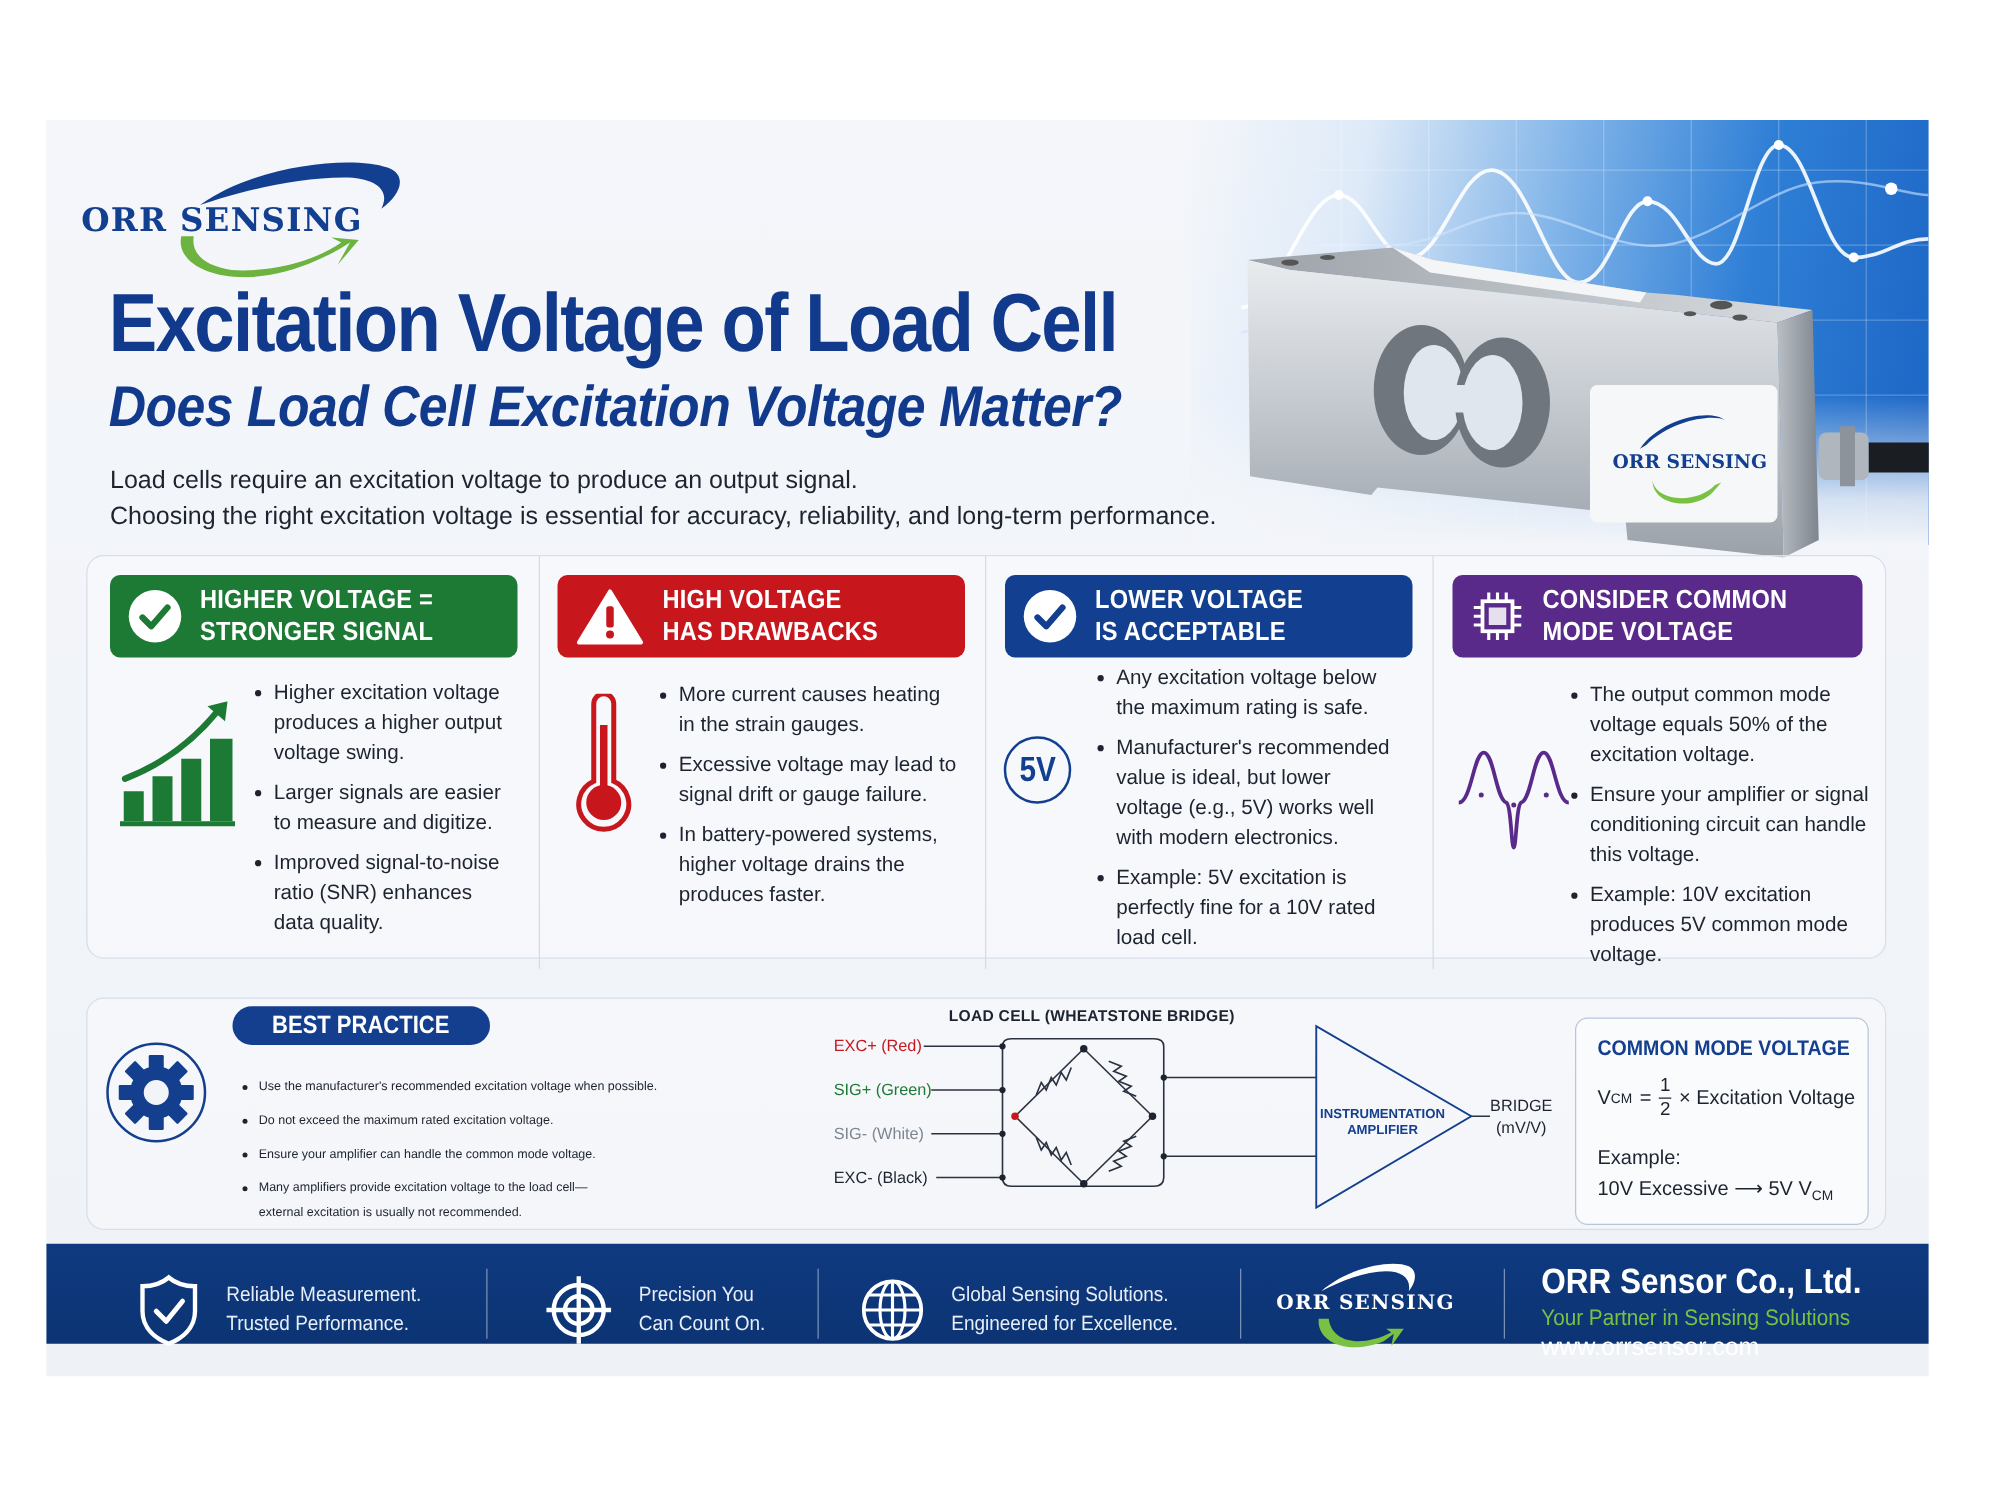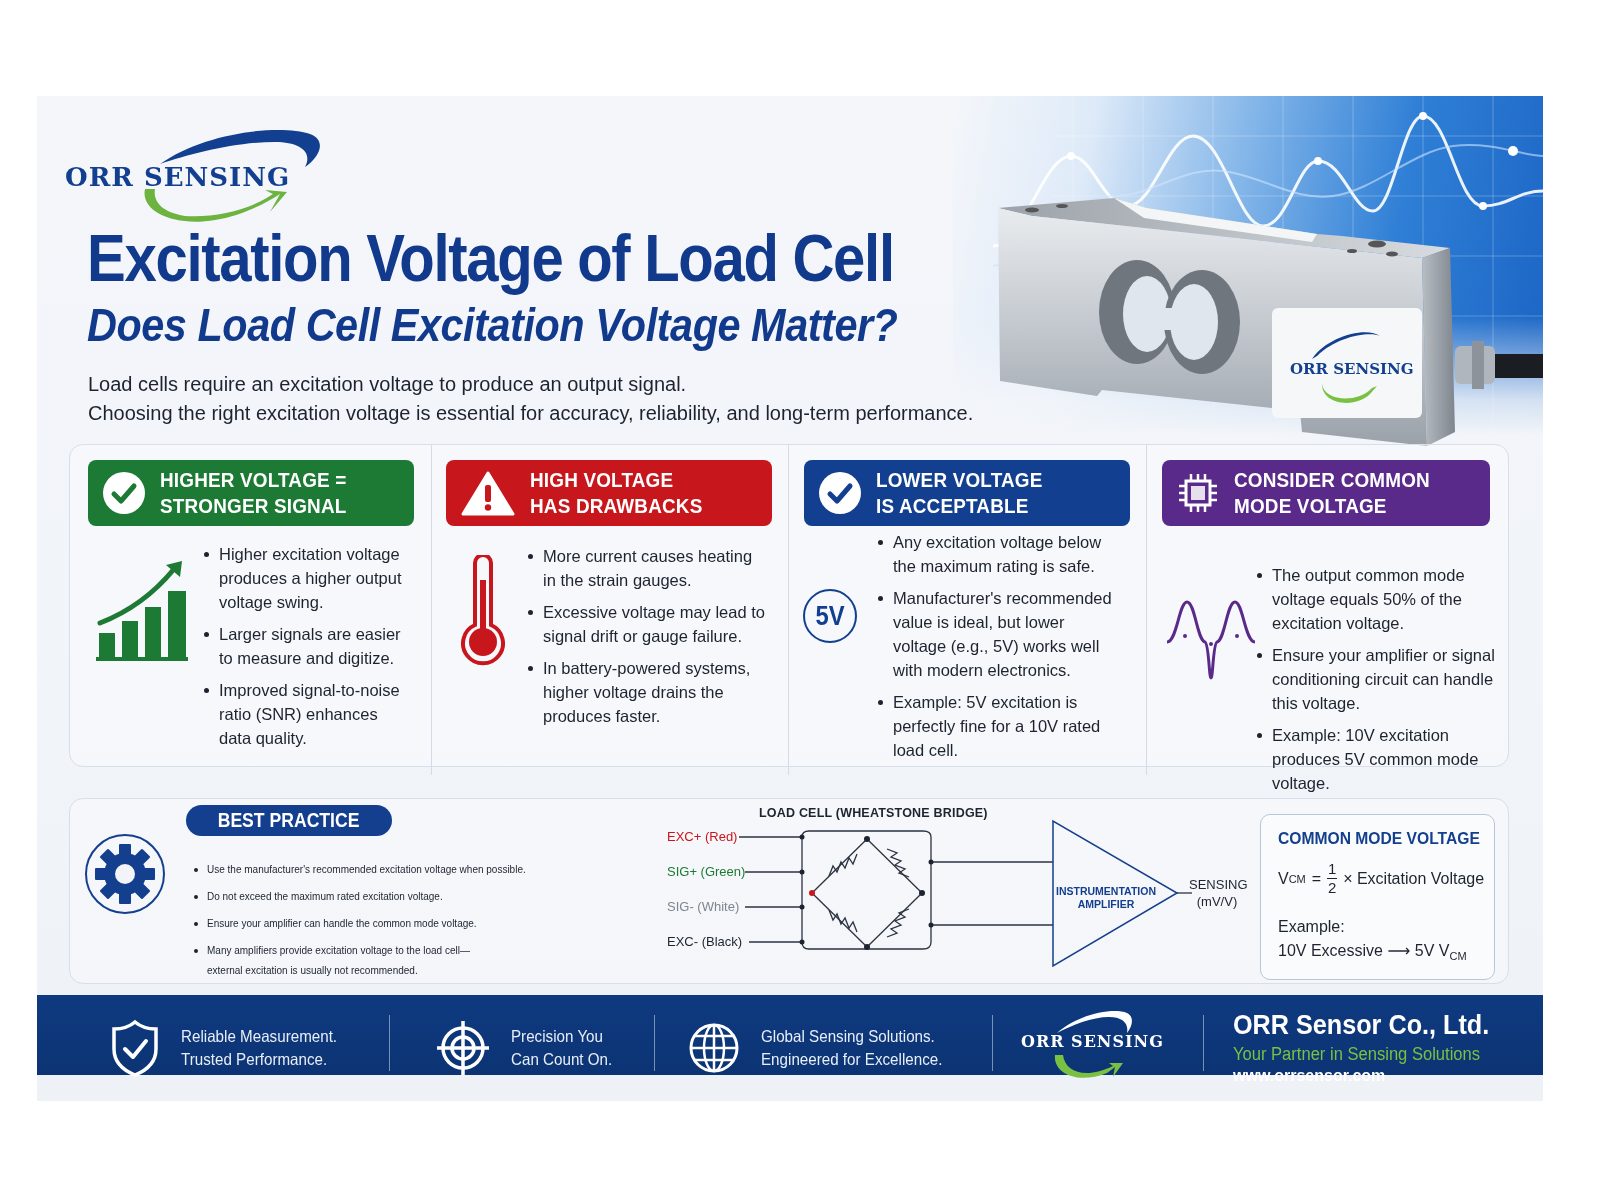--- a/index.html
+++ b/index.html
@@ -113,21 +113,21 @@
   
   .footer {
     position: absolute; left: 0; top: 899px; width: 1506px; height: 80px;
     background: linear-gradient(180deg, #0f3a80 0%, #0c3474 100%);
   }
   .f-item { position: absolute; top: 0; height: 106px; display: flex; align-items: center; }
   .f-text { color: #e8eef8; font-size: 16.5px; line-height: 23px; margin-left: 22px; white-space: pre-line; transform: scaleX(0.92); transform-origin: left; }
   .f-sep { position: absolute; top: 20px; width: 1px; height: 56px; background: rgba(255,255,255,0.45); }
   .f-company { position: absolute; left: 1196px; top: 14px; color: #fff; font-weight: bold; font-size: 28px; transform: scaleX(0.9); transform-origin: left; white-space: nowrap; }
   .f-tag { position: absolute; left: 1196px; top: 49px; color: #79c142; font-size: 18px; transform: scaleX(0.92); transform-origin: left; white-space: nowrap; }
-  .f-url { position: absolute; left: 1196px; top: 72px; color: #fff; font-size: 16px; white-space: nowrap; font-weight: bold; }
+  .f-url { position: absolute; left: 1196px; top: 72px; color: #fff; font-size: 20px; white-space: nowrap; }
   .f-logo-text { position: absolute; left: 984px; top: 37px; font-family: "DejaVu Serif", serif; font-weight: bold; font-size: 16px; letter-spacing: 1px; color: #fff; }
 </style>
 </head>
 <body>
 
 <div class="sheet">
 
   <div class="hero">
     <svg class="grid" width="590" height="340">
       <g stroke="rgba(255,255,255,0.25)" stroke-width="1">
@@ -322,21 +322,21 @@
 MODE VOLTAGE</div>
       </div>
       <svg class="card-art" style="left:21px; top:155px;" width="92" height="80">
         <path d="M2,42 C12,42 14,2 22,2 C30,2 32,40 40,42 C44,44 44,78 46,78 C48,78 48,44 52,42 C60,40 62,2 70,2 C78,2 80,42 90,42" fill="none" stroke="#5a2a8a" stroke-width="3"></path>
         <g fill="#5a2a8a">
             <circle cx="20" cy="36" r="2"></circle>
             <circle cx="46" cy="44" r="2"></circle>
             <circle cx="72" cy="36" r="2"></circle>
           </g>
       </svg>
-      <ul class="bullets" style="left:113px; top:99px; width:240px;margin-top:19px;">
+      <ul class="bullets" style="left:113px; top:99px; width:240px;">
         <li>The output common mode voltage equals 50% of the excitation voltage.</li>
         <li>Ensure your amplifier or signal conditioning circuit can handle this voltage.</li>
         <li>Example: 10V excitation produces 5V common mode voltage.</li>
       </ul>
     </div>
   </div>
 
   <div class="panel">
     <svg class="gear" width="82" height="82">
       <circle cx="41" cy="41" r="39" fill="none" stroke="#143f8e" stroke-width="2"></circle>
@@ -411,21 +411,21 @@
       <circle cx="194" cy="46" r="2.5"></circle>
         <circle cx="194" cy="109" r="2.5"></circle>
     </g>
     <circle cx="75" cy="77" r="3" fill="#c8161d"></circle>
   </svg>
   <div class="amp-label" style="left:1019px; top:789px; width:100px;">
     <div>INSTRUMENTATION</div>
     <div>AMPLIFIER</div>
   </div>
   <div class="output-label" style="left:1152px; top:780px; width:56px;">
-    <div>SENSING</div>
+    <div>BRIDGE</div>
     <div>(mV/V)</div>
   </div>
 
   <div class="cm-box">
     <div class="cm-title">COMMON MODE VOLTAGE</div>
     <div class="cm-formula">
       <span>V</span>
         <sub>CM</sub>
       <span style="margin-left:6px">=</span>
       <span class="frac">

